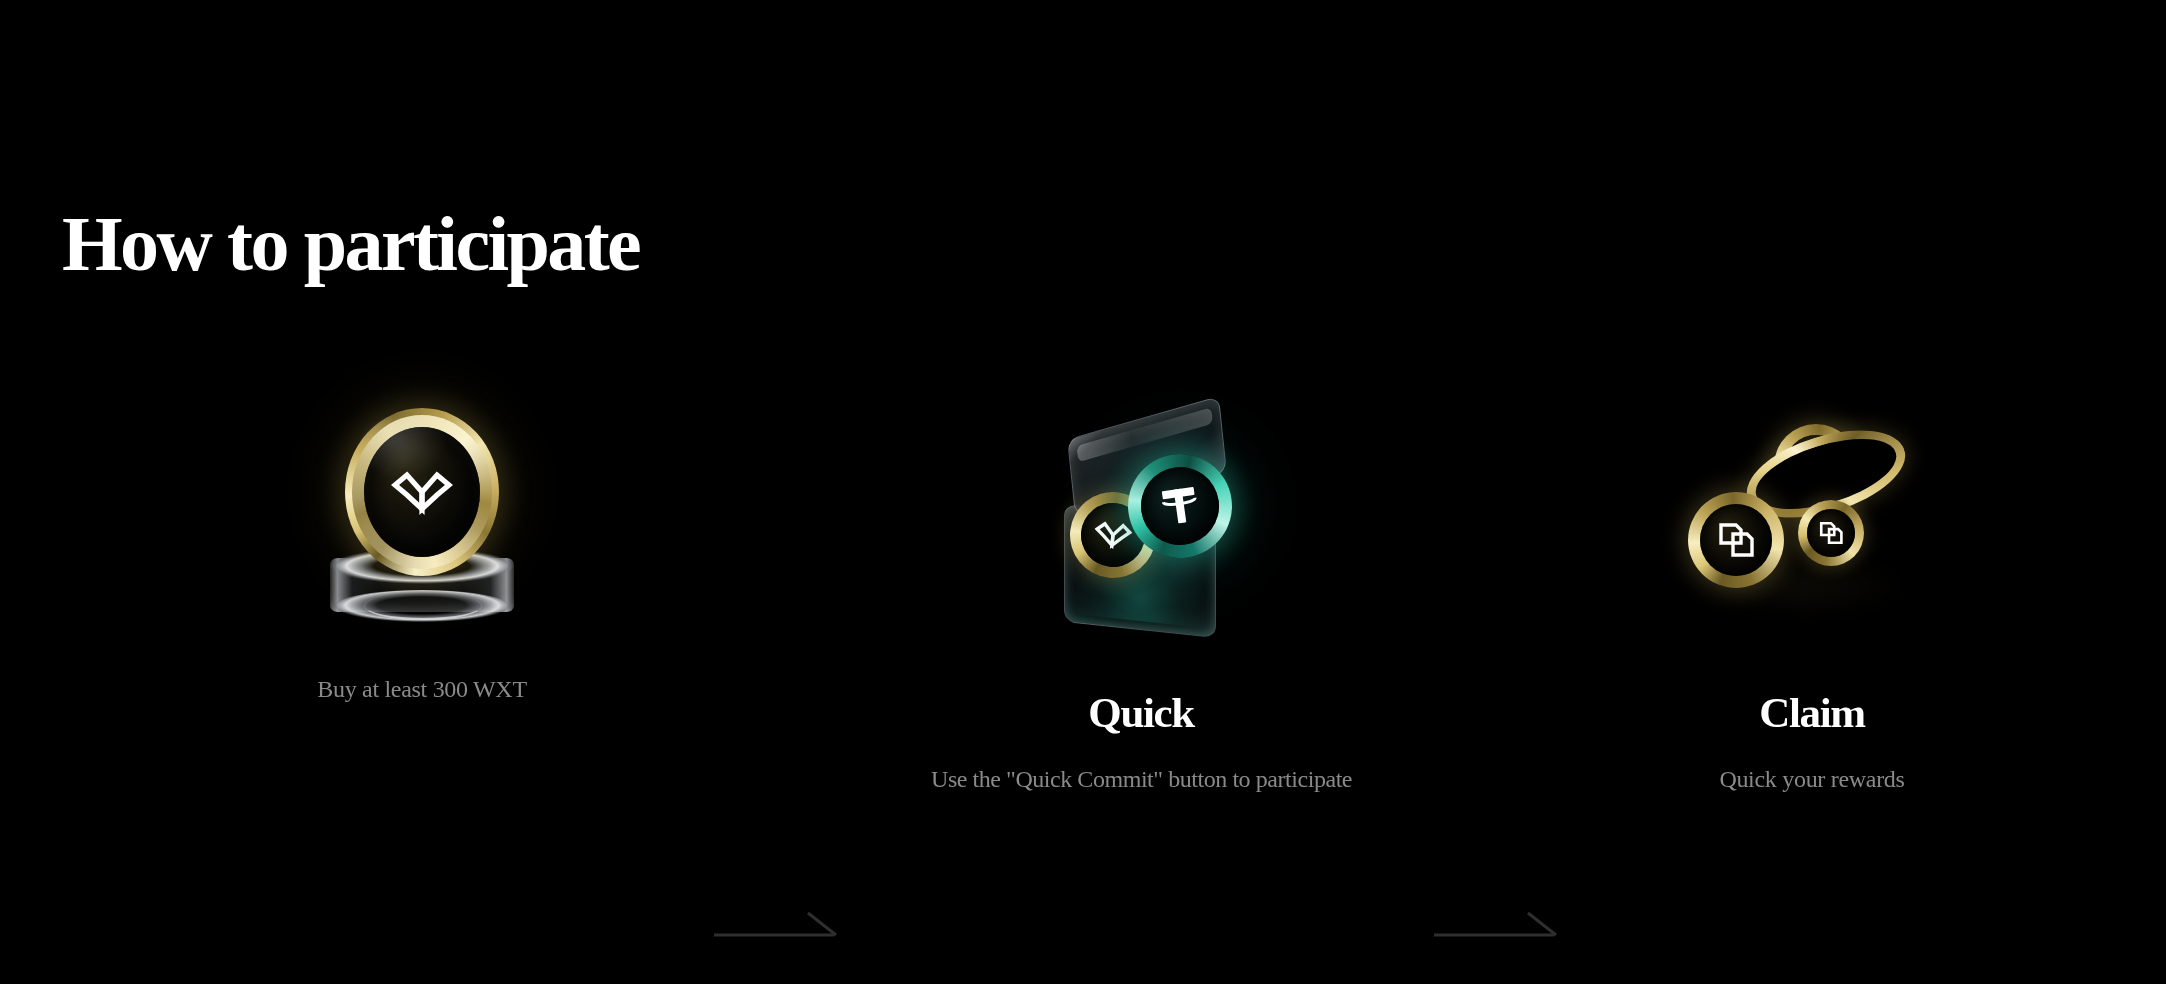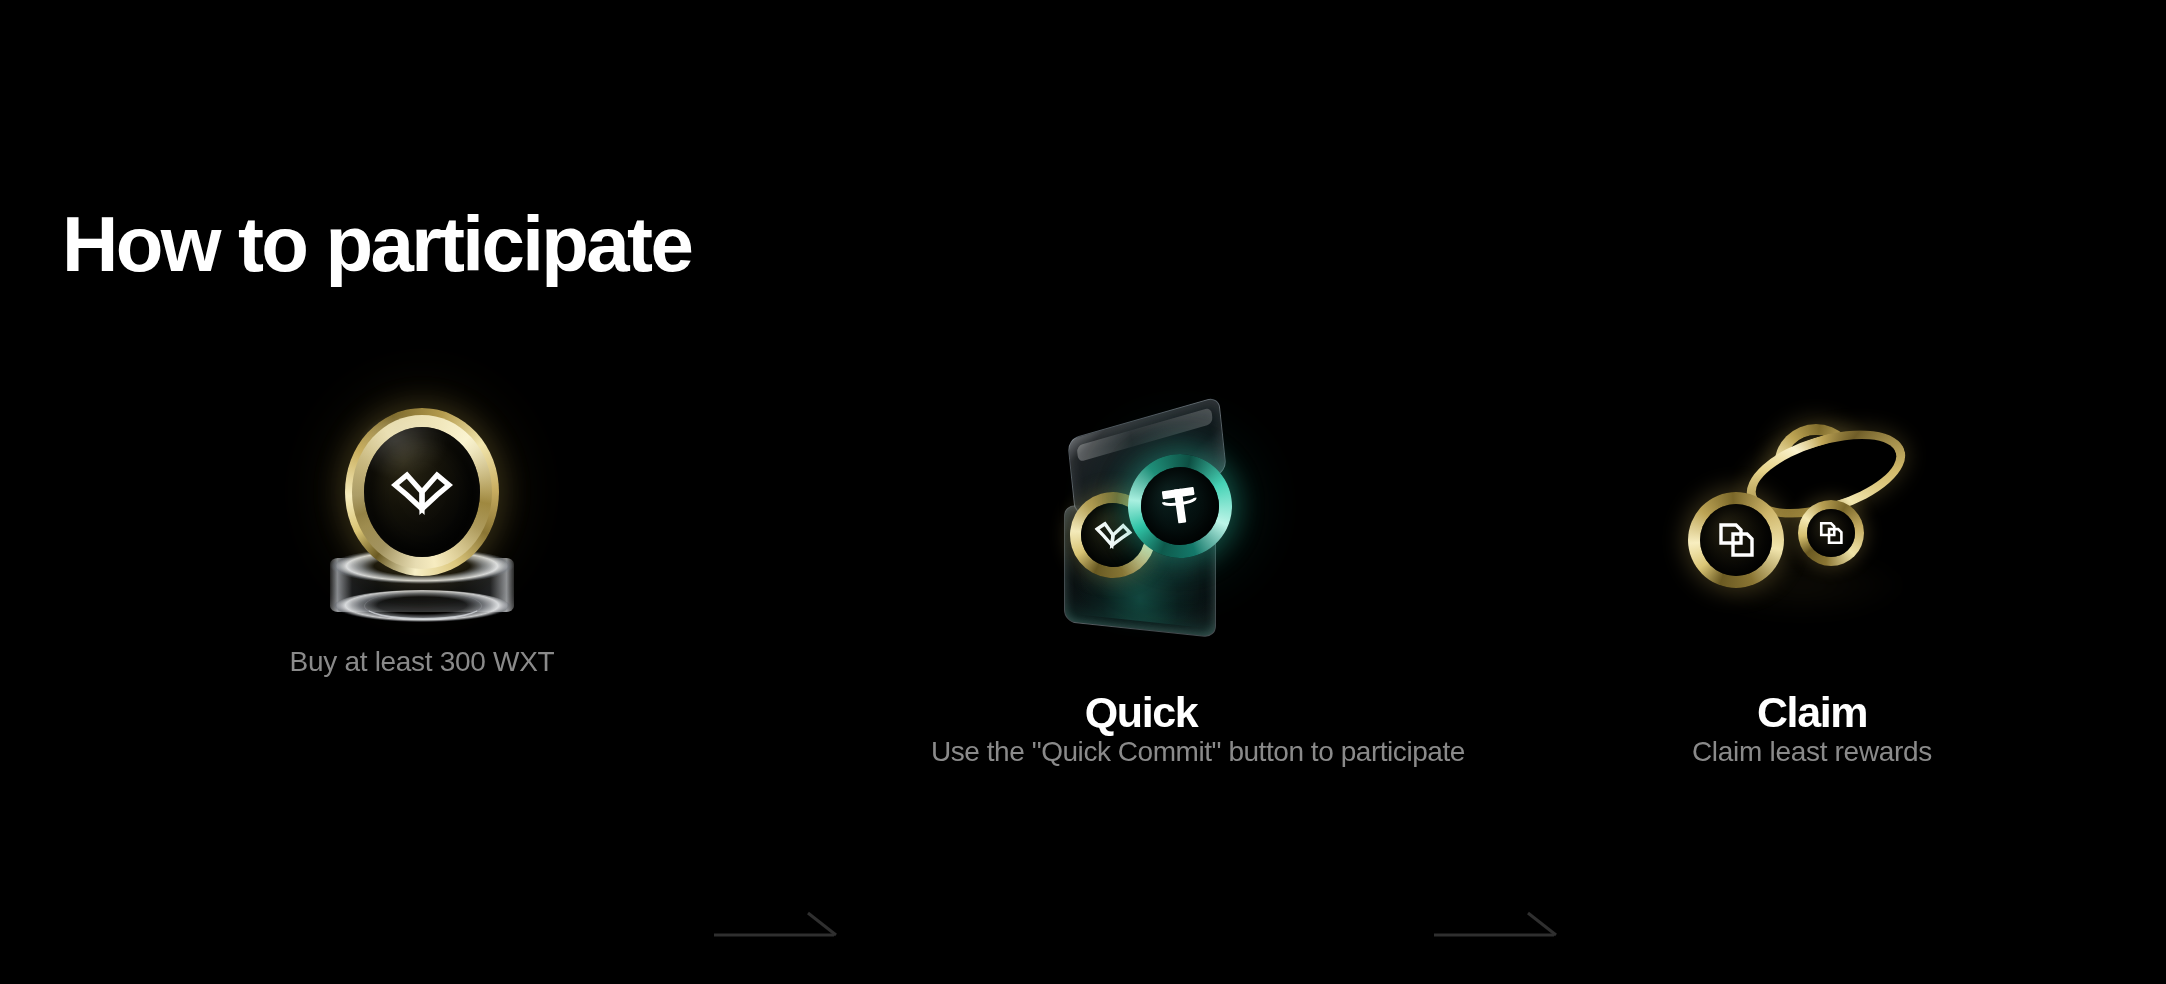--- a/index.html
+++ b/index.html
@@ -14,20 +14,21 @@
     overflow: hidden;
     font-family: "Liberation Sans", sans-serif;
     -webkit-font-smoothing: antialiased;
   }
 
   .page {
     position: relative;
     width: 2166px;
     height: 984px;
     background: #000000;
+    font-family: Liberation Serif, serif;
   }
 
   
   .section-title {
     position: absolute;
     left: 62px;
     top: 140px;
     font-size: 78px;
     line-height: 1.0;
     font-weight: 700;
@@ -67,21 +68,22 @@
     margin-top: 45px;
     font-size: 43px;
     line-height: 1.05;
     font-weight: 700;
     letter-spacing: -1.4px;
     color: #ffffff;
     white-space: nowrap;
   }
 
   .step-desc {
-    font-size: 28px;
+    margin-top: 30px;
+    font-size: 24px;
     line-height: 1.2;
     font-weight: 400;
     letter-spacing: -0.3px;
     color: #8a8a8a;
     white-space: nowrap;
   }
   .step-2 .step-desc { letter-spacing: -0.45px; }
 
   
   .arrow {
@@ -601,17 +603,17 @@
                 <g fill="none" stroke="#ffffff" stroke-width="4" stroke-linejoin="miter">
                   <path d="M5 5 H20 L25 10 V23 H5 Z"></path>
                   <path d="M17 14 H31 L36 19 V35 H17 Z"></path>
                 </g>
               </svg>
             </div>
           </div>
         </div>
       </div>
       <div class="step-title">Claim</div>
-      <div class="step-desc">Claim least rewards</div>
+      <div class="step-desc">Quick your rewards</div>
     </div>
 
   </div>
 </div>
 
 </body></html>

